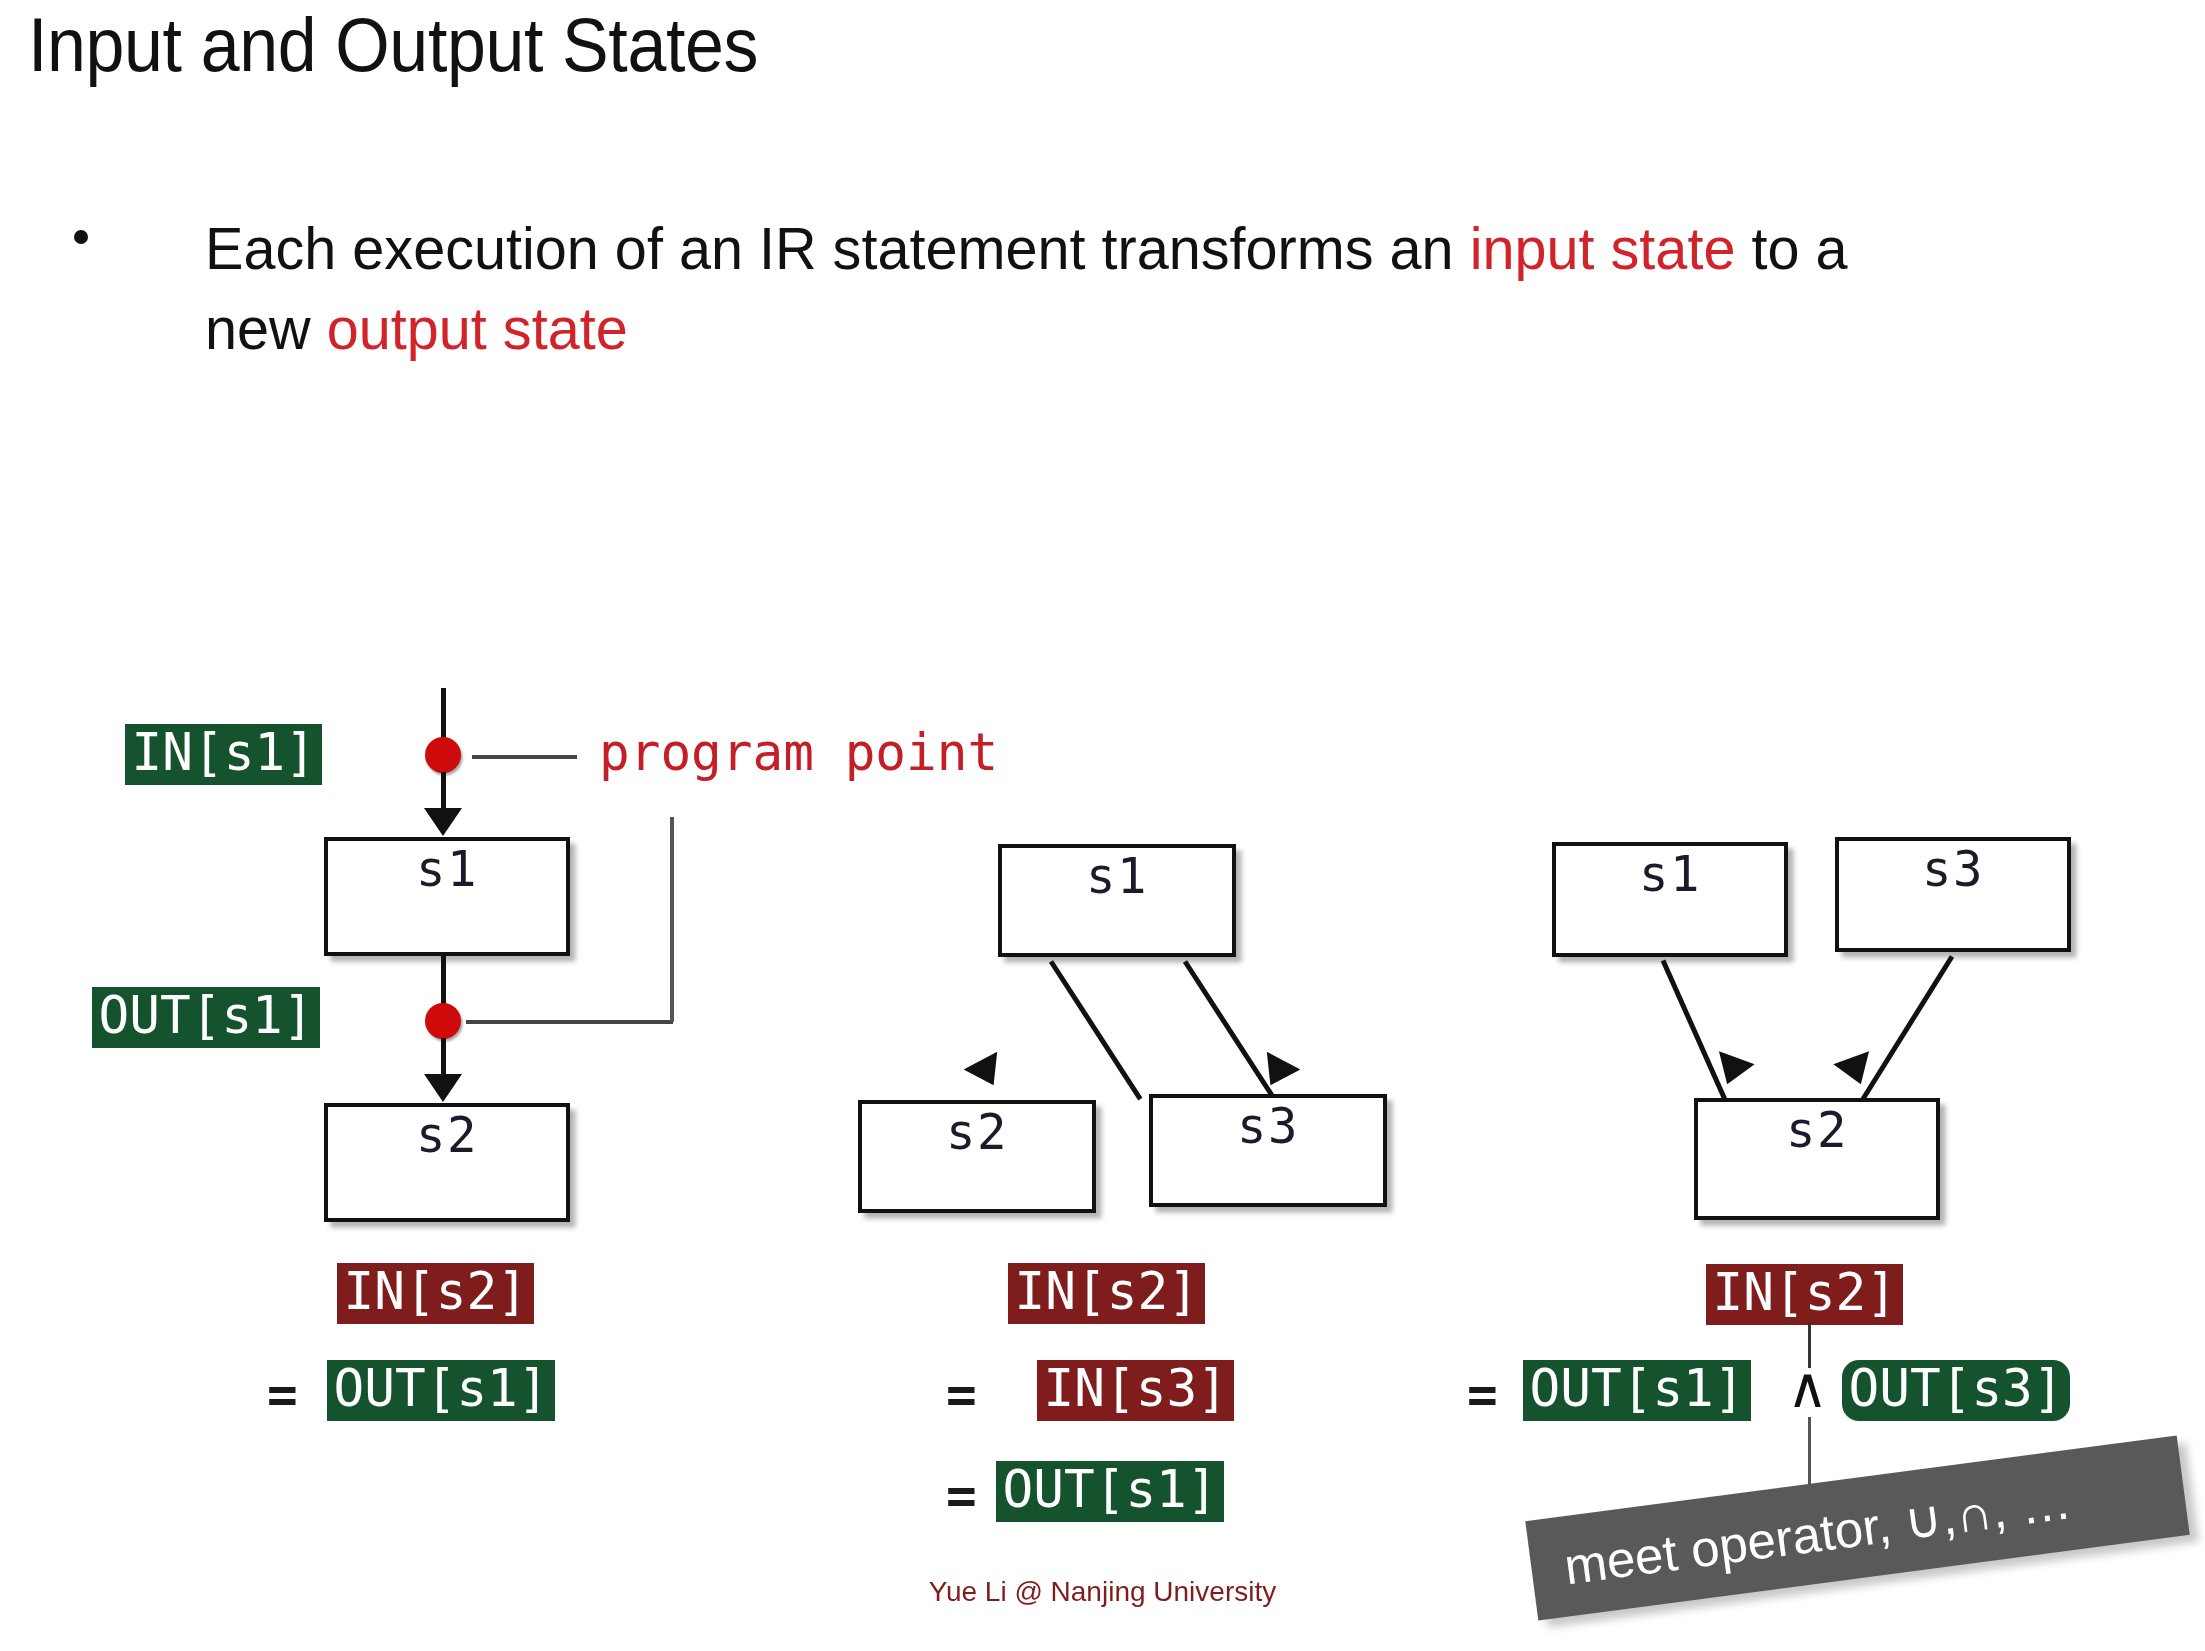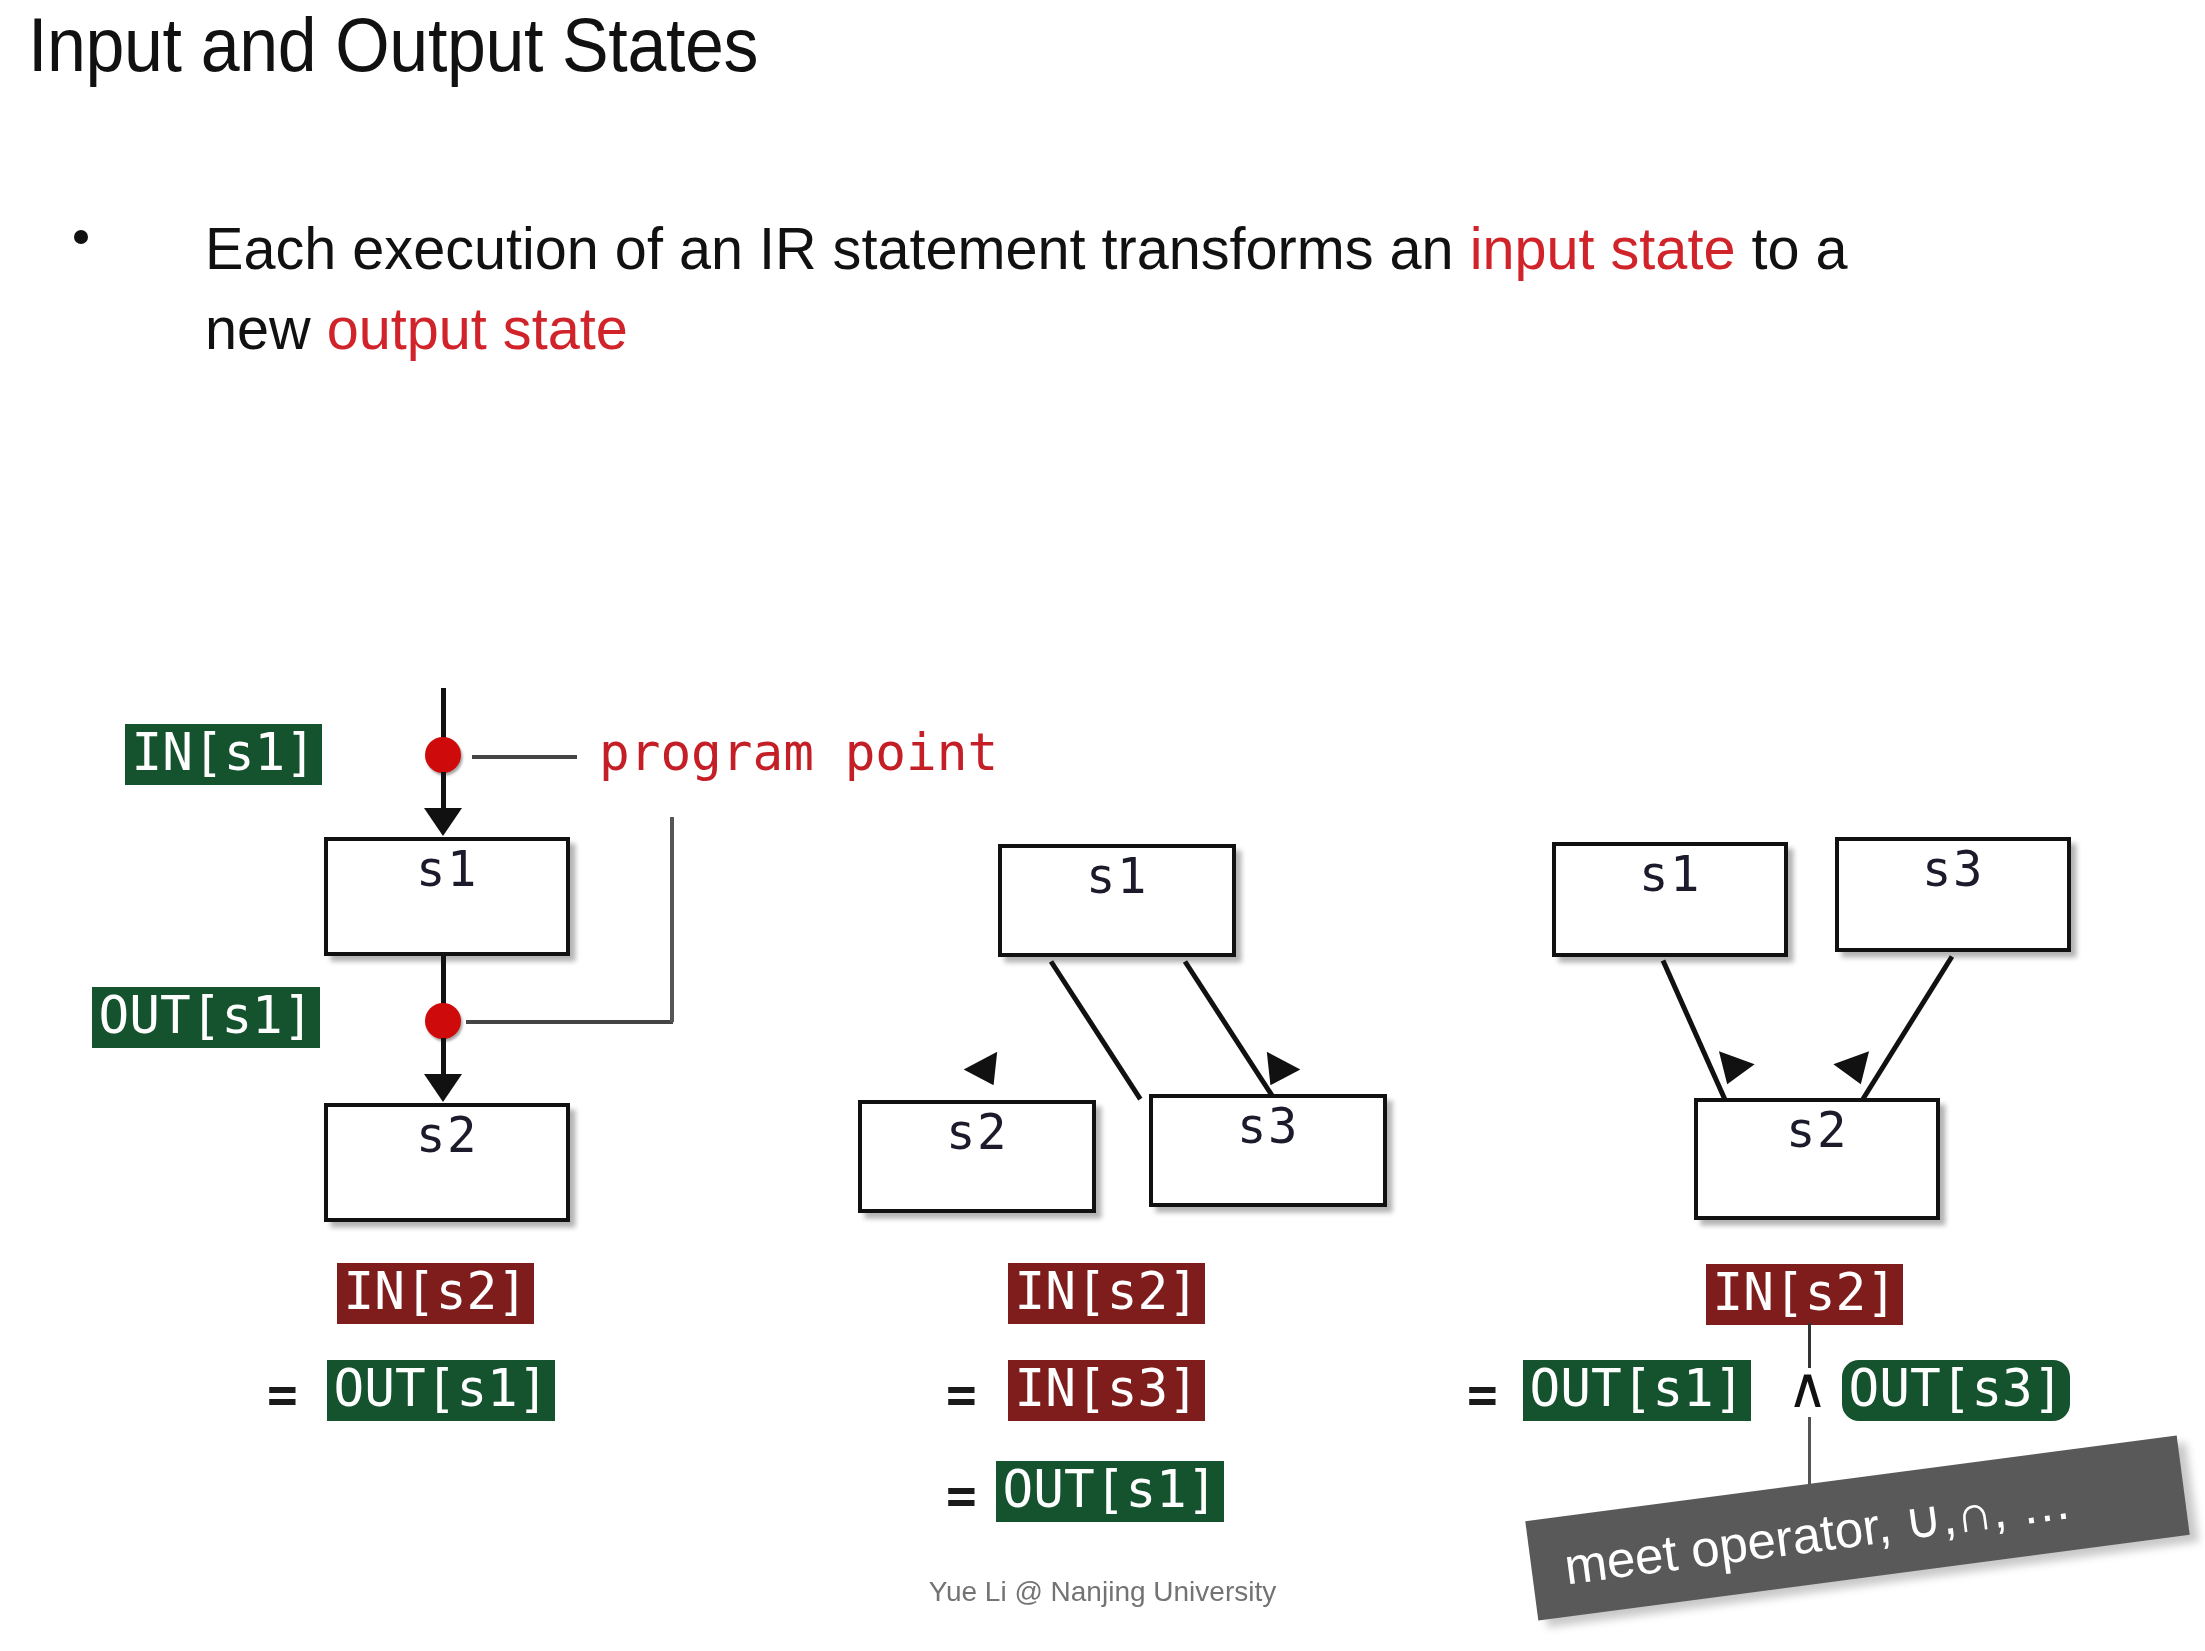--- a/index.html
+++ b/index.html
@@ -173,21 +173,21 @@
 
   
   #footer-credit {
     position: absolute;
     left: 0;
     top: 1576px;
     width: 2205px;
     text-align: center;
     font-family: "Liberation Sans", sans-serif;
     font-size: 28px;
-    color: #737373;
+    color: #7f1d1d;
   }
 
   
   #program-point-label {
     position: absolute;
     left: 599px;
     top: 723px;
     font-family: "DejaVu Sans Mono", monospace;
     font-size: 51px;
     color: #C41E26;
@@ -269,21 +269,21 @@
     <span class="node-label">s2</span>
   </div>
 
   <div class="node-box" style="left:1149px; top:1094px; width:238px; height:113px;">
     <span class="node-label">s3</span>
   </div>
 
   <div class="chip chip-blue" style="left:1008px; top:1263px;">IN[s2]</div>
 
   <div class="eq-sign" style="left:946px; top:1365px;">=</div>
-  <div class="chip chip-blue" style="left:1008px; top:1360px;">IN[s3]</div>
+  <div class="chip chip-blue" style="left:1037px; top:1360px;">IN[s3]</div>
 
   <div class="eq-sign" style="left:946px; top:1466px;">=</div>
   <div class="chip chip-red" style="left:996px; top:1461px;">OUT[s1]</div>
 </div>
 
 <div>
 
   <div class="node-box" style="left:1552px; top:842px; width:236px; height:115px;">
     <span class="node-label">s1</span>
   </div>

